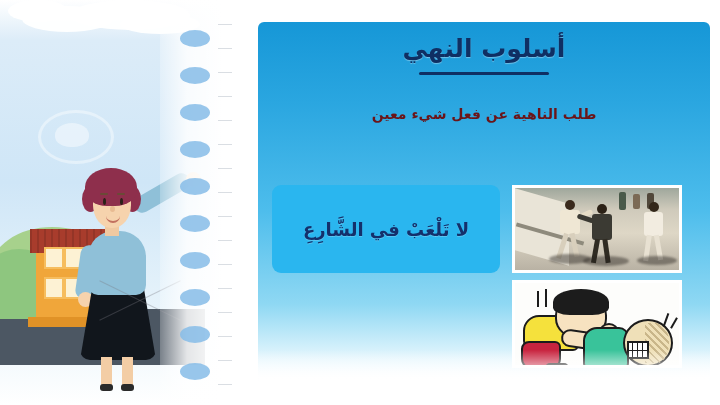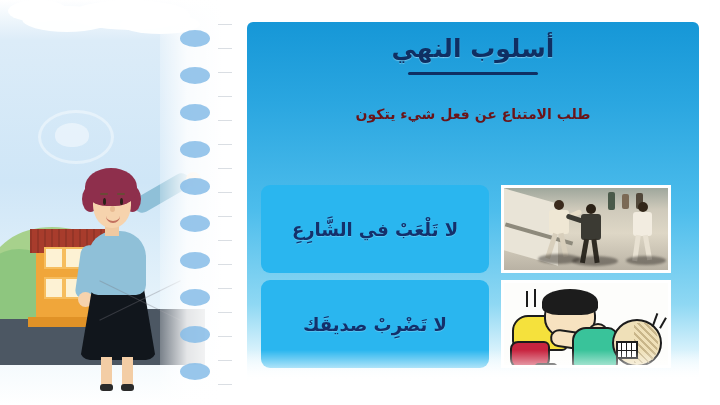--- a/index.html
+++ b/index.html
@@ -93,21 +93,21 @@
   
   .dotstrip{position:absolute;left:178px;top:0;width:40px;height:405px;}
   .dot{position:absolute;left:2px;width:30px;height:17px;background:#86bce8;
        border-radius:50%;opacity:.85;}
   .ticks{position:absolute;left:218px;top:0;width:32px;height:405px;}
   .tick{position:absolute;left:0;width:14px;height:1px;background:rgba(150,160,175,.35);}
   .white-veil{position:absolute;left:160px;top:0;width:90px;height:405px;
               background:linear-gradient(90deg,rgba(255,255,255,.25) 0%,rgba(255,255,255,.85) 30%,#ffffff 70%);}
 
   
-  #slide{position:absolute;left:247px;top:22px;width:452px;height:362px;
+  #slide{position:absolute;left:258px;top:22px;width:452px;height:362px;
          border-radius:6px;
          background:linear-gradient(180deg,#1697d7 0%,#2aa6e0 22%,#4dbdec 52%,#8fd8f3 78%,#e4f6fd 93%,#ffffff 100%);
          overflow:hidden;}
 
   .slide-title{position:absolute;left:0;right:0;top:12px;text-align:center;
                font-size:25px;font-weight:bold;color:#0f2f63;
                direction:rtl;letter-spacing:0;
                text-shadow:0 1px 1px rgba(255,255,255,.35);}
   .title-rule{position:absolute;left:50%;top:50px;transform:translateX(-50%);
               width:130px;height:3px;background:#0f2f63;border-radius:2px;}
@@ -245,21 +245,21 @@
         <div class="dot" style="top: 326px;"></div>
         <div class="dot" style="top: 363px;"></div>
       </div>
   </div>
 
   <div id="slide">
 
     <div class="slide-title">أسلوب النهي</div>
     <div class="title-rule"></div>
 
-    <div class="sub-line sub1">طلب الامتناع عن فعل شيء يتكون</div>
+    <div class="sub-line sub1">طلب الناهية عن فعل شيء معين</div>
 
     <div class="ex-row r1">
       <div class="ex-photo">
         <div class="road"></div>
         <div class="road-wall"></div>
         <div class="road-edge"></div>
 
         <div class="bg-kid" style="left:104px;top:4px;height:18px;background:#4a5a4a;"></div>
         <div class="bg-kid" style="left:118px;top:6px;height:15px;background:#7b6a55;"></div>
         <div class="bg-kid" style="left:132px;top:5px;height:16px;background:#51483a;"></div>
@@ -313,21 +313,18 @@
         <div class="cart-shape ol" style="left:108px;top:36px;width:50px;height:48px;background:#efe0b8;border-radius:50%;"></div>
         <div class="cart-shape" style="left:130px;top:40px;width:24px;height:40px;background:repeating-linear-gradient(45deg,#c9b68a 0 2px,transparent 2px 5px);border-radius:0 50% 50% 0;"></div>
         <div class="cart-shape ol" style="left:112px;top:58px;width:22px;height:18px;background:#ffffff;"></div>
         <div class="cart-shape" style="left:112px;top:58px;width:22px;height:18px;background:repeating-linear-gradient(90deg,#1c1c1c 0 1px,transparent 1px 5px),repeating-linear-gradient(180deg,#1c1c1c 0 1px,transparent 1px 9px);"></div>
         <div class="cart-shape" style="left:150px;top:30px;width:2px;height:14px;background:#1c1c1c;transform:rotate(20deg);"></div>
         <div class="cart-shape" style="left:158px;top:34px;width:2px;height:12px;background:#1c1c1c;transform:rotate(30deg);"></div>
         <div class="cart-shape ol" style="left:30px;top:80px;width:24px;height:10px;background:#17324f;border-radius:6px;"></div>
         <div class="cart-shape ol" style="left:58px;top:82px;width:22px;height:10px;background:#17324f;border-radius:6px;"></div>
       </div>
 
-      <div class="ex-text">
-        <span>لا تَضْرِبْ صديقَك</span>
-      </div>
     </div>
 
     <div class="slide-bottom-fade"></div>
   </div>
 
 </div>
 
 </body></html>

